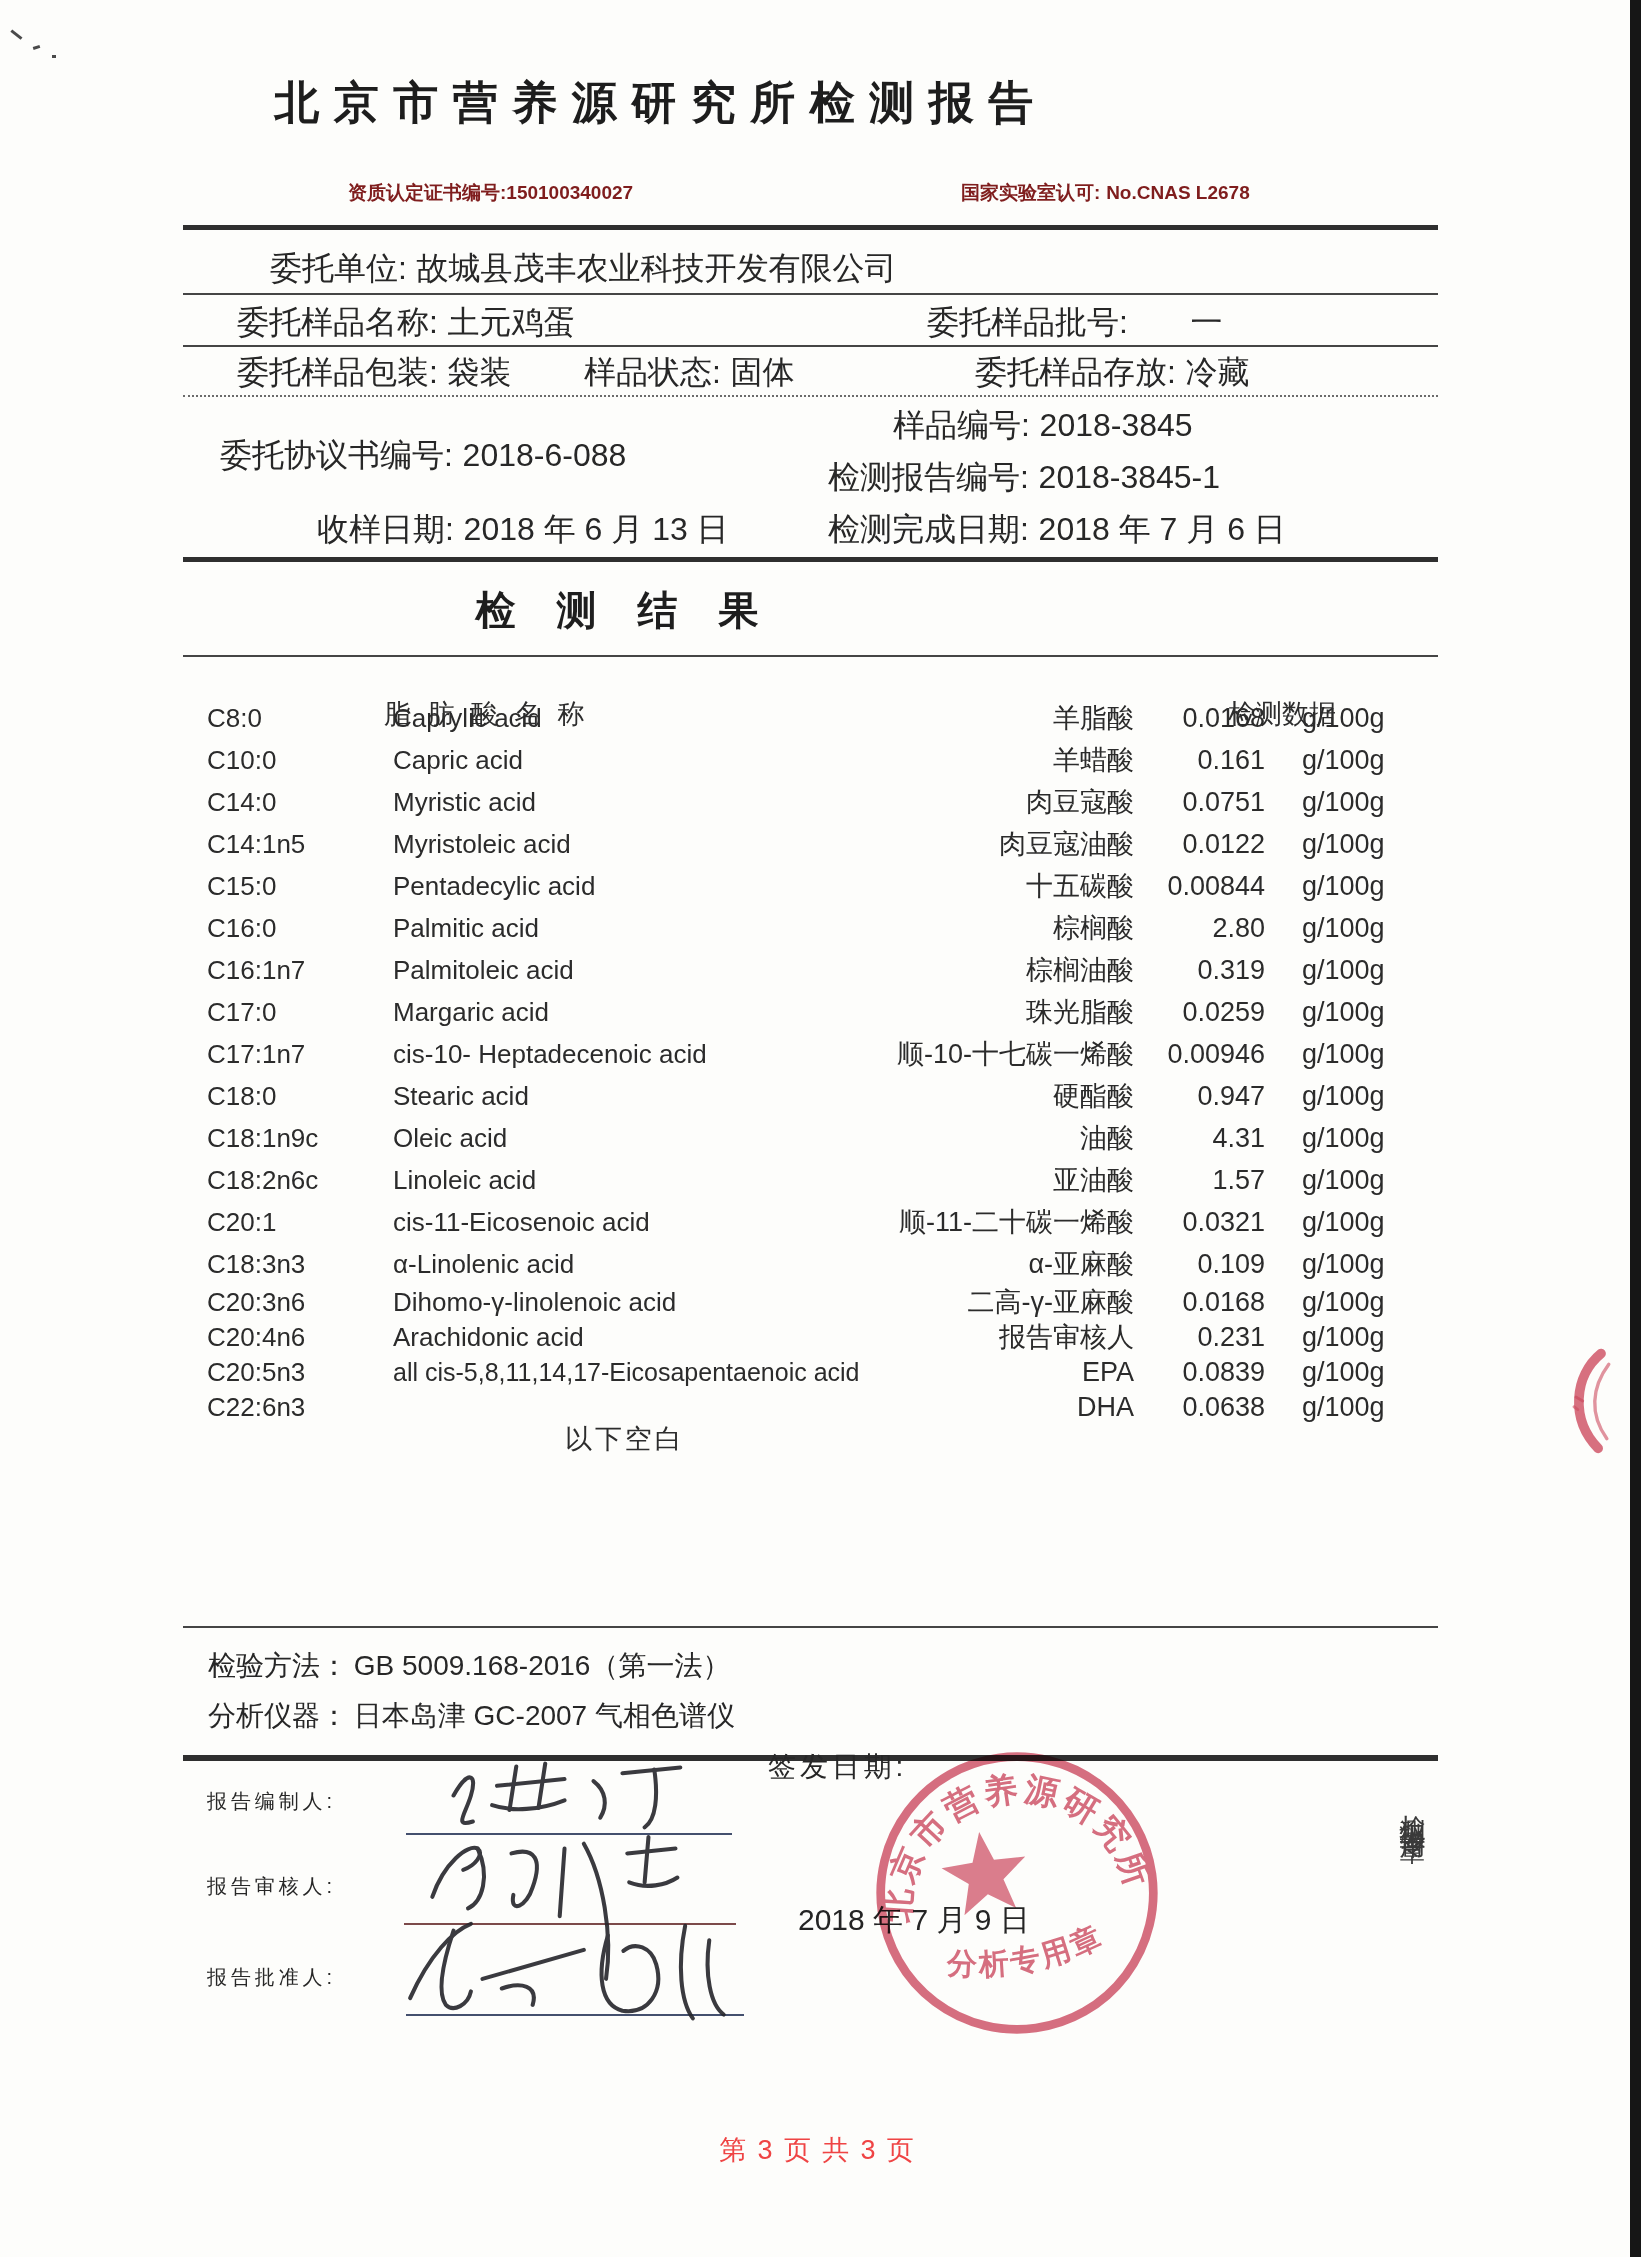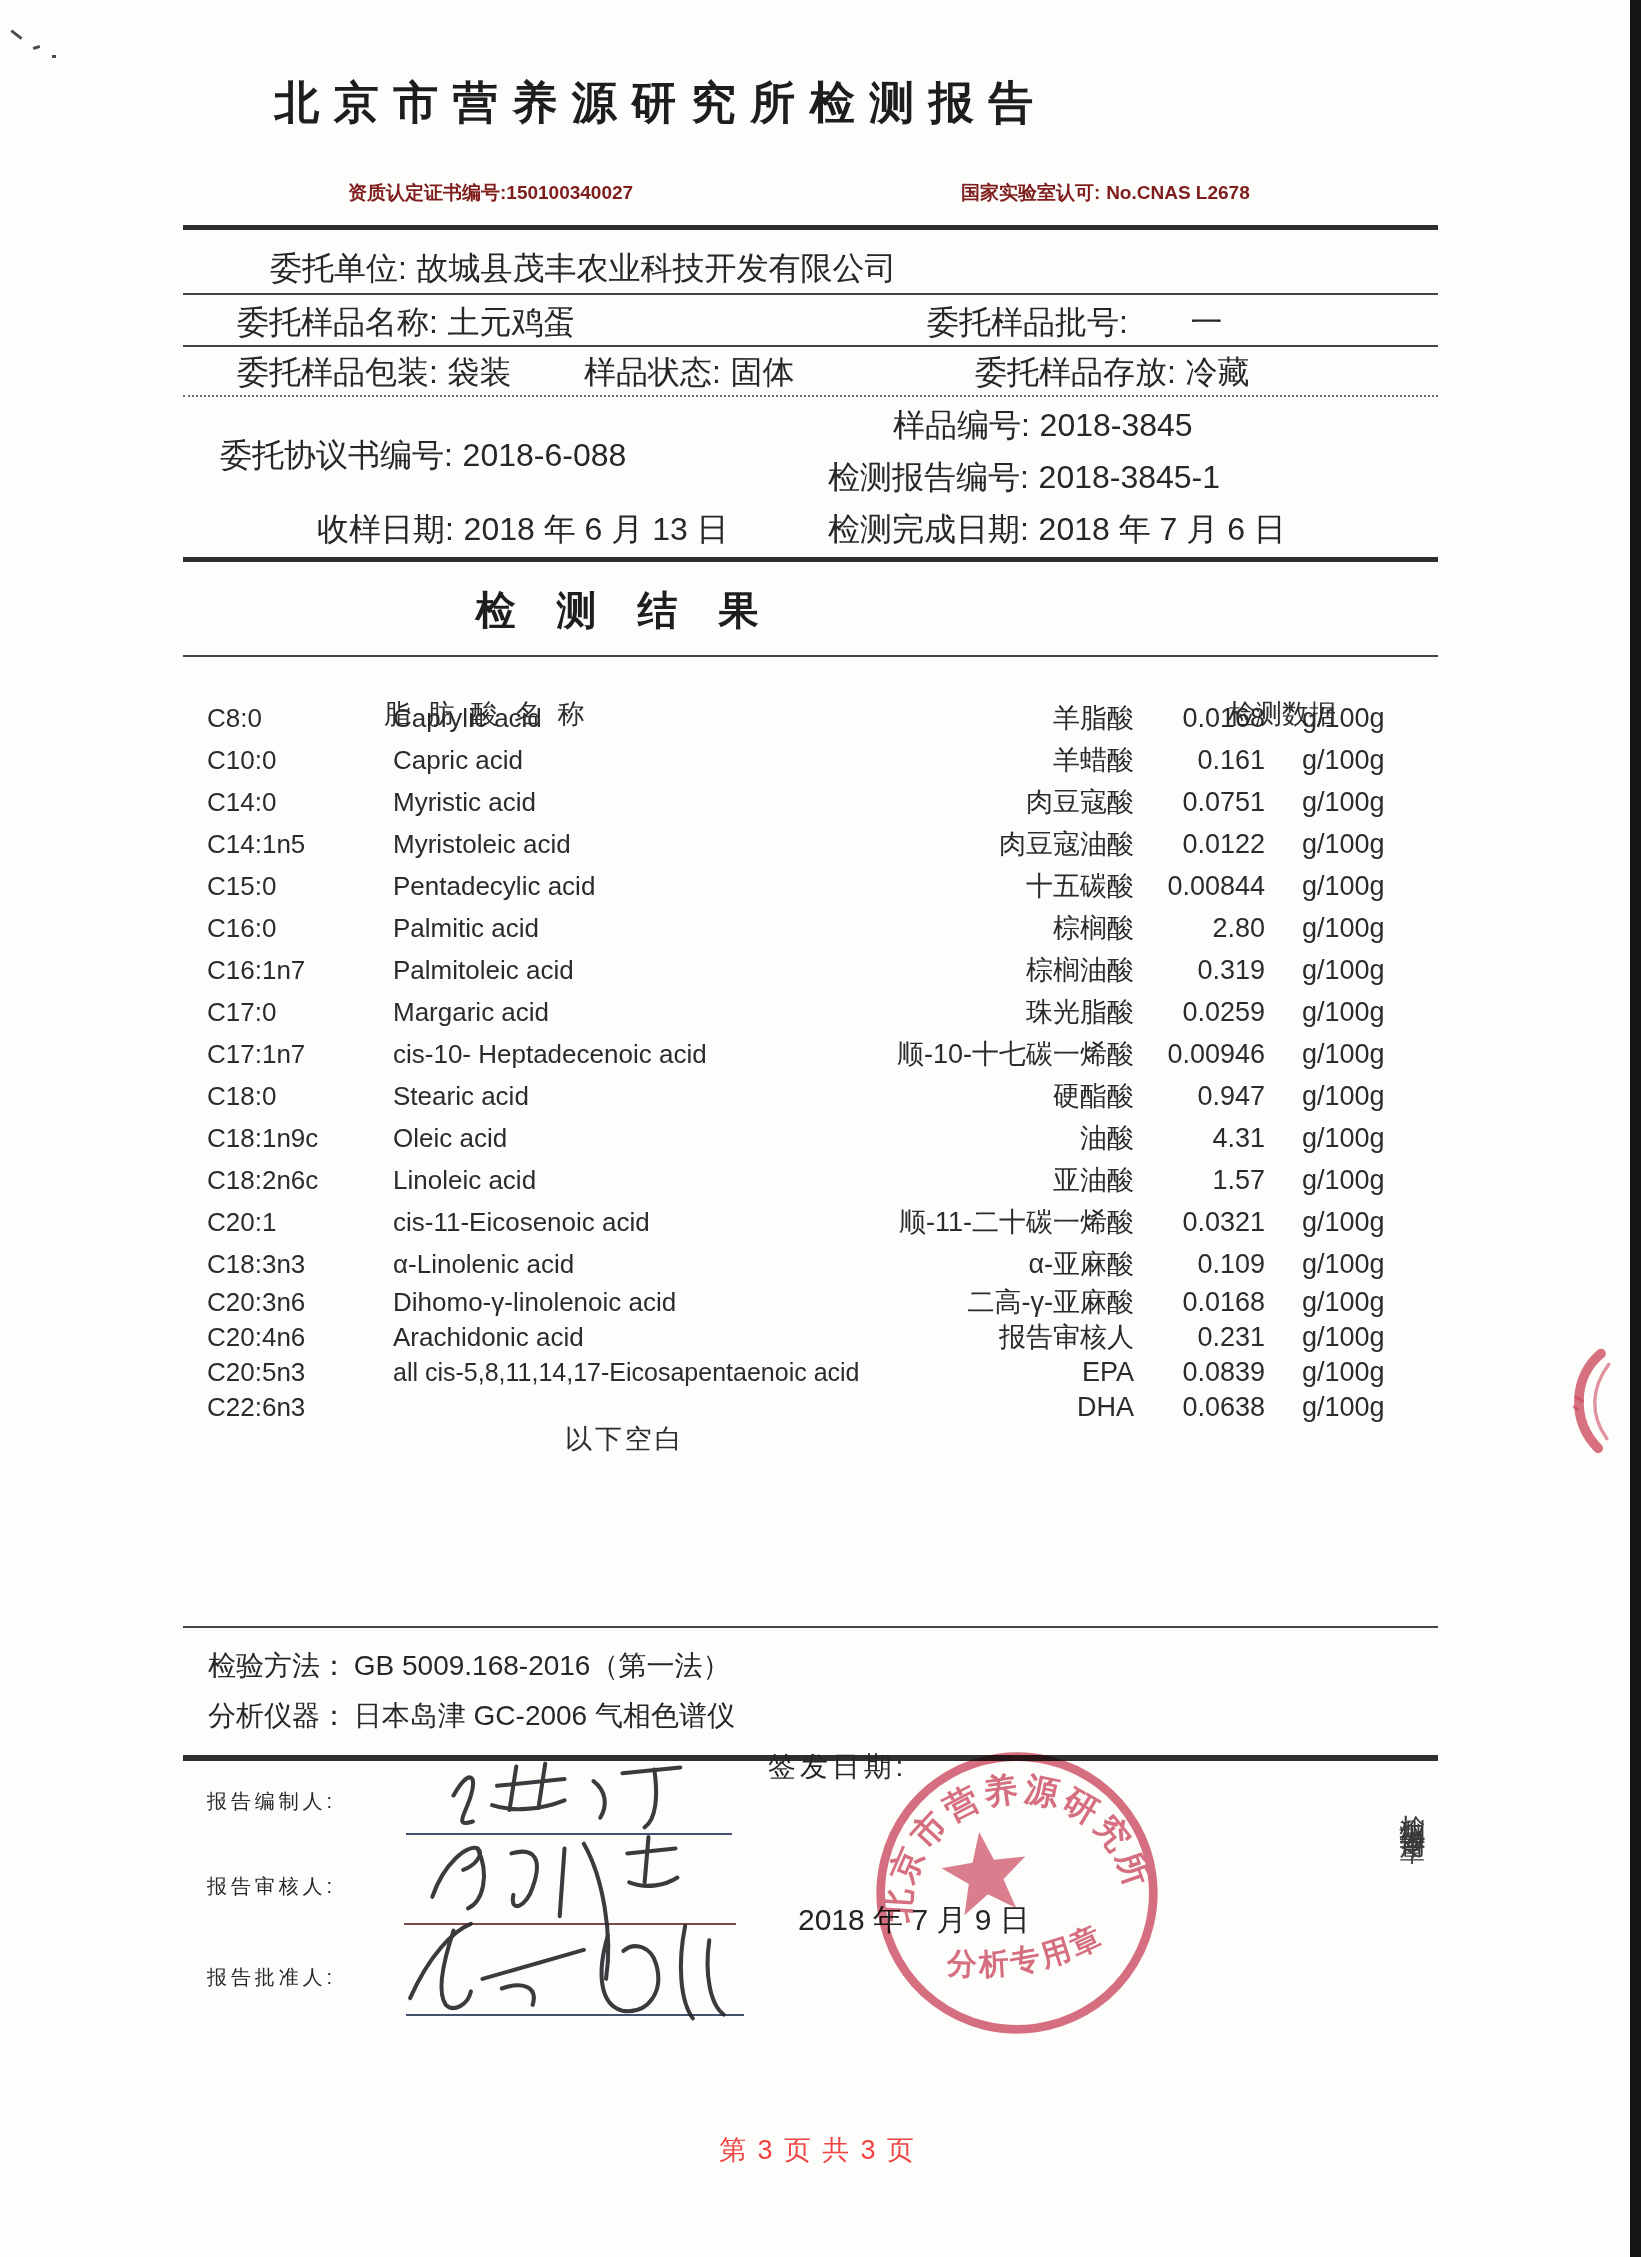--- a/index.html
+++ b/index.html
@@ -249,21 +249,21 @@
   </div>
   </div>
 
 <div class="abs endnote">以下空白</div>
 
 <div class="line" style="left:183px;top:1626px;width:1255px;height:1.9px;background:#454545;"></div>
 <div class="abs method-line" style="left:208px;top:1647px;">
   <span class="lbl" style="margin-right:5.8px;">检验方法：</span><span>GB 5009.168-2016（第一法）</span>
 </div>
 <div class="abs method-line" style="left:208px;top:1697px;">
-  <span class="lbl" style="margin-right:5.8px;">分析仪器：</span><span>日本岛津 GC-2006 气相色谱仪</span>
+  <span class="lbl" style="margin-right:5.8px;">分析仪器：</span><span>日本岛津 GC-2007 气相色谱仪</span>
 </div>
 <div class="line" style="left:183px;top:1755px;width:1255px;height:5.8px;"></div>
 
 <div class="abs sig-label" style="left:207px;top:1788px;">报告编制人:</div>
 <div class="abs sig-label" style="left:207px;top:1873px;">报告审核人:</div>
 <div class="abs sig-label" style="left:207px;top:1964px;">报告批准人:</div>
 
 <div class="line" style="left:406px;top:1833px;width:326px;height:1.9px;background:#44506e;"></div>
 <div class="line" style="left:404px;top:1923px;width:332px;height:1.9px;background:#7c4a4a;"></div>
 <div class="line" style="left:406px;top:2014px;width:338px;height:1.9px;background:#44506e;"></div>

